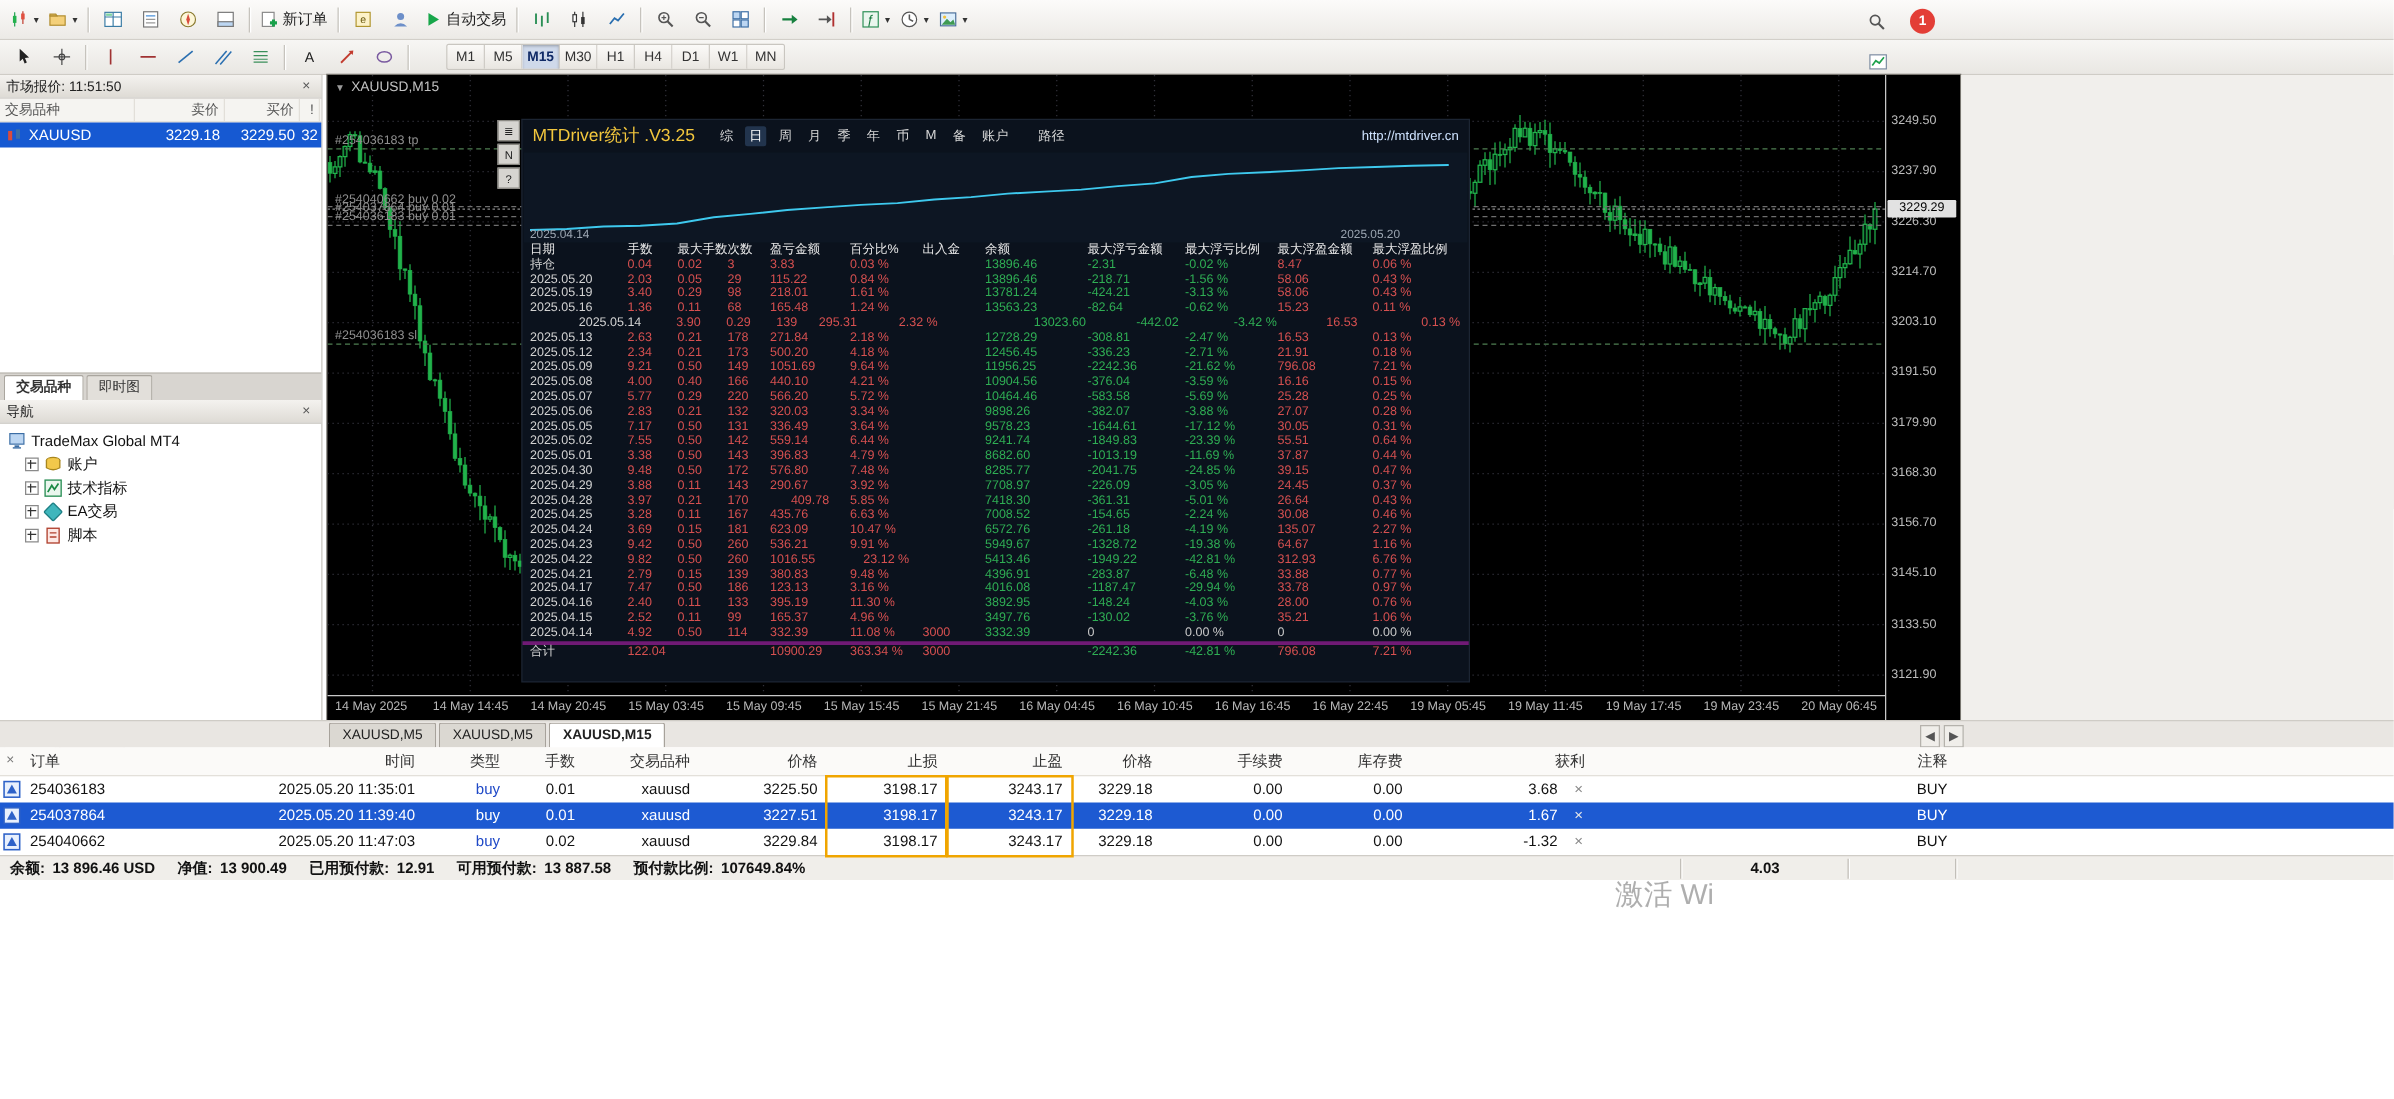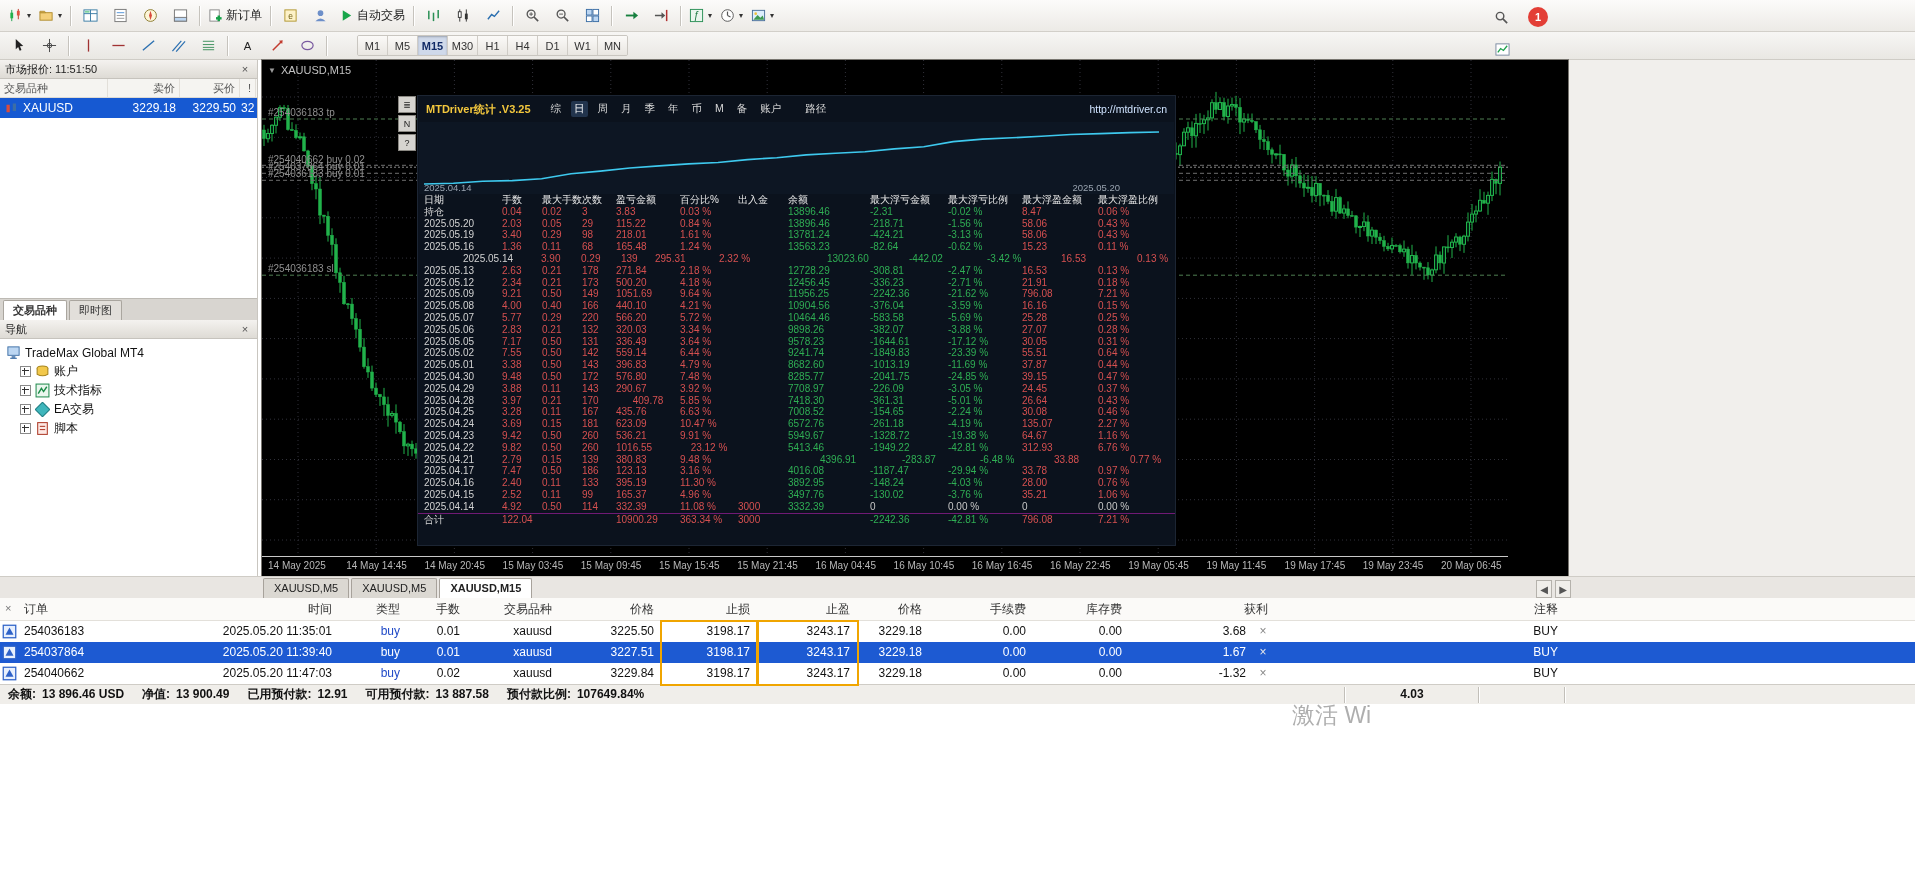--- a/index.html
+++ b/index.html
@@ -57,31 +57,31 @@
   .cd{fill:#21b24b;stroke:#21b24b;stroke-width:0.5;}
   .oline{stroke-width:1;stroke-dasharray:4,3;fill:none;}
   .oline.tp,.oline.sl{stroke:#4f7f52;}
   .oline.buy{stroke:#6e6e6e;}
   .cline{stroke:#8a8a8a;stroke-width:1;stroke-dasharray:2,2;}
   
   .sidebtns{position:absolute;left:136px;top:36px;z-index:6;display:flex;flex-direction:column;gap:2px;}
   .sidebtn{width:16px;height:15px;background:#d6d4d0;border:1px solid #8a8882;color:#222;font-size:9px;display:flex;align-items:center;justify-content:center;}
   .stats{position:absolute;left:156px;top:36px;width:757px;height:449px;background:#0b121d;z-index:5;box-shadow:0 0 0 1px #1c2533;}
   .sp-head{height:26px;display:flex;align-items:center;padding:0 8px;gap:7px;}
-  .sp-title{color:#f3c73d;font-size:11px;font-weight:bold;white-space:nowrap;margin-right:10px;}
+  .sp-title{color:#f3c73d;font-size:14px;font-weight:normal;white-space:nowrap;margin-right:10px;}
   .sp-tab{color:#d8d8d8;font-size:10.5px;padding:1px 3px;}
   .sp-tab.active{background:#22344d;color:#fff;border-radius:2px;}
   .sp-path{color:#d8d8d8;font-size:10.5px;margin-left:14px;}
   .sp-url{margin-left:auto;color:#cfe3ff;font-size:10.5px;}
   .sp-curvebox{position:absolute;left:1px;top:26px;width:755px;height:72px;background:#0d1623;}
   .sp-date{position:absolute;font-size:9.5px;color:#9aa4b0;top:86px;z-index:6;}
   .sp-table{position:absolute;left:0;top:98px;width:757px;}
   .sp-row{display:flex;height:11.8px;line-height:11.8px;font-size:10px;padding-left:6px;white-space:nowrap;}
   .sp-row.hdr{color:#e8e8e8;}
-  .sp-row.total{border-top:1px solid #701a75;}
+  .sp-row.total{border-top:3px solid #701a75;}
   .sp-c{flex:none;overflow:visible;}
   .cr{color:#d65050}.cg{color:#2fae54}.cw{color:#d2d2d2}.cz{color:#c8c8c8}
   
   .ctabbar{position:absolute;left:0;top:576px;width:1915px;height:22px;background:#e9e6e2;border-top:1px solid #cfccc6;box-sizing:border-box;}
   .ctabs{position:absolute;left:263px;bottom:0;display:flex;gap:2px;align-items:flex-end;}
   .ctab{height:19px;line-height:18px;padding:0 10px;font-size:11px;background:#dbd8d2;border:1px solid #a7a29b;border-bottom:none;border-radius:2px 2px 0 0;color:#222;}
   .ctab.active{background:#fff;font-weight:bold;}
   .ctab-arrows{position:absolute;left:1536px;top:3px;display:flex;gap:3px;color:#555;font-size:10px;}
   .ctab-arrows div{width:14px;height:16px;display:flex;align-items:center;justify-content:center;border:1px solid #b5b2ac;background:#f0eeea;}
   
@@ -1194,20 +1194,35 @@
       <span class="tri">▼</span>
       <span>XAUUSD,M15</span>
     </div>
     <div id="order-labels">
         <div class="oline-label" style="left: 6px; top: 46.9764px;">#254036183 tp</div>
         <div class="oline-label" style="left: 6px; top: 94px;">#254040662 buy 0.02</div>
         <div class="oline-label" style="left: 6px; top: 101.345px;">#254037864 buy 0.01</div>
         <div class="oline-label" style="left: 6px; top: 108.323px;">#254036183 buy 0.01</div>
         <div class="oline-label" style="left: 6px; top: 203.207px;">#254036183 sl</div>
       </div>
+    <div class="paxis" id="paxis">
+        <div class="plabel" style="top: 31px;">3249.50</div>
+        <div class="plabel" style="top: 71.2727px;">3237.90</div>
+        <div class="plabel" style="top: 111.545px;">3226.30</div>
+        <div class="plabel" style="top: 151.818px;">3214.70</div>
+        <div class="plabel" style="top: 192.091px;">3203.10</div>
+        <div class="plabel" style="top: 232.364px;">3191.50</div>
+        <div class="plabel" style="top: 272.636px;">3179.90</div>
+        <div class="plabel" style="top: 312.909px;">3168.30</div>
+        <div class="plabel" style="top: 353.182px;">3156.70</div>
+        <div class="plabel" style="top: 393.455px;">3145.10</div>
+        <div class="plabel" style="top: 433.727px;">3133.50</div>
+        <div class="plabel" style="top: 474px;">3121.90</div>
+        <div class="pcur" style="top: 100.165px;">3229.29</div>
+      </div>
     <div class="taxis" id="taxis">
         <div class="tlab" style="left: 6px;">14 May 2025</div>
         <div class="tlab" style="left: 84.2px;">14 May 14:45</div>
         <div class="tlab" style="left: 162.4px;">14 May 20:45</div>
         <div class="tlab" style="left: 240.6px;">15 May 03:45</div>
         <div class="tlab" style="left: 318.8px;">15 May 09:45</div>
         <div class="tlab" style="left: 397px;">15 May 15:45</div>
         <div class="tlab" style="left: 475.2px;">15 May 21:45</div>
         <div class="tlab" style="left: 553.4px;">16 May 04:45</div>
         <div class="tlab" style="left: 631.6px;">16 May 10:45</div>
@@ -1561,21 +1576,21 @@
             <span class="sp-c cr" style="width: 68px;">6.76 %</span>
           </div>
           <div class="sp-row">
             <span class="sp-c cw" style="width: 78px;">2025.04.21</span>
             <span class="sp-c cr" style="width: 40px;">2.79</span>
             <span class="sp-c cr" style="width: 40px;">0.15</span>
             <span class="sp-c cr" style="width: 34px;">139</span>
             <span class="sp-c cr" style="width: 64px;">380.83</span>
             <span class="sp-c cr" style="width: 58px;">9.48 %</span>
             <span class="sp-c cr" style="width: 50px;"></span>
-            <span class="sp-c cg" style="width: 82px; margin-left: 32px;">4396.91</span>
+            <span class="sp-c cg" style="width: 82px;">4396.91</span>
             <span class="sp-c cg" style="width: 78px;">-283.87</span>
             <span class="sp-c cg" style="width: 74px;">-6.48 %</span>
             <span class="sp-c cr" style="width: 76px;">33.88</span>
             <span class="sp-c cr" style="width: 68px;">0.77 %</span>
           </div>
           <div class="sp-row">
             <span class="sp-c cw" style="width: 78px;">2025.04.17</span>
             <span class="sp-c cr" style="width: 40px;">7.47</span>
             <span class="sp-c cr" style="width: 40px;">0.50</span>
             <span class="sp-c cr" style="width: 34px;">186</span>

